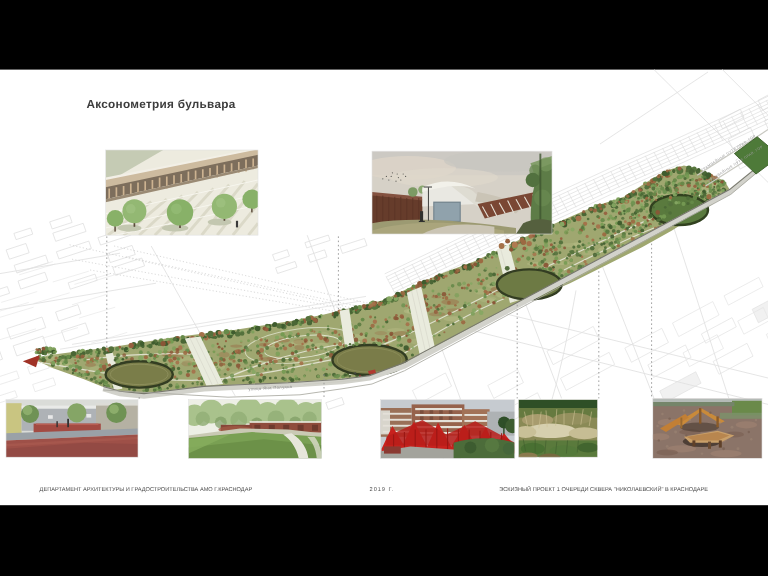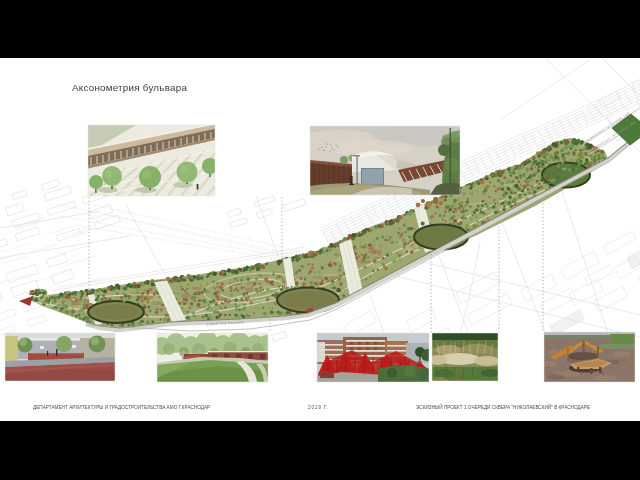--- a/index.html
+++ b/index.html
@@ -4,21 +4,21 @@
 html,body{margin:0;padding:0;width:640px;height:480px;background:#fff;overflow:hidden;
 font-family:"Liberation Sans",sans-serif;}
 .abs{position:absolute;}
 </style></head>
 <body>
 
 <div class="abs" style="left:0;top:0;width:640px;height:58px;background:#000;"></div>
 
 <div class="abs" style="left:0;top:421px;width:640px;height:59px;background:#000;"></div>
 
-<div class="abs" style="left:72px;top:82px;font-size:9.8px;font-weight:normal;color:#3c3c3c;letter-spacing:0.25px;">Аксонометрия бульвара</div>
+<div class="abs" style="left:72px;top:82px;font-size:9.8px;font-weight:bold;color:#3c3c3c;letter-spacing:0.25px;">Аксонометрия бульвара</div>
 
 <div class="abs" style="left:33px;top:404.5px;font-size:4.7px;color:#4e4e4e;letter-spacing:0px;">ДЕПАРТАМЕНТ АРХИТЕКТУРЫ И ГРАДОСТРОИТЕЛЬСТВА АМО Г.КРАСНОДАР</div>
 
 <div class="abs" style="left:308px;top:404.5px;font-size:4.7px;color:#4e4e4e;letter-spacing:0.8px;">2019 Г.</div>
 
 <div class="abs" style="left:416px;top:404.5px;font-size:4.7px;color:#4e4e4e;letter-spacing:0px;">ЭСКИЗНЫЙ ПРОЕКТ 1 ОЧЕРЕДИ СКВЕРА "НИКОЛАЕВСКИЙ" В КРАСНОДАРЕ</div>
 
 <svg class="abs" style="left:0;top:0" width="640" height="480" viewBox="0 0 640 480">
 <defs>
 <clipPath id="cp1">

